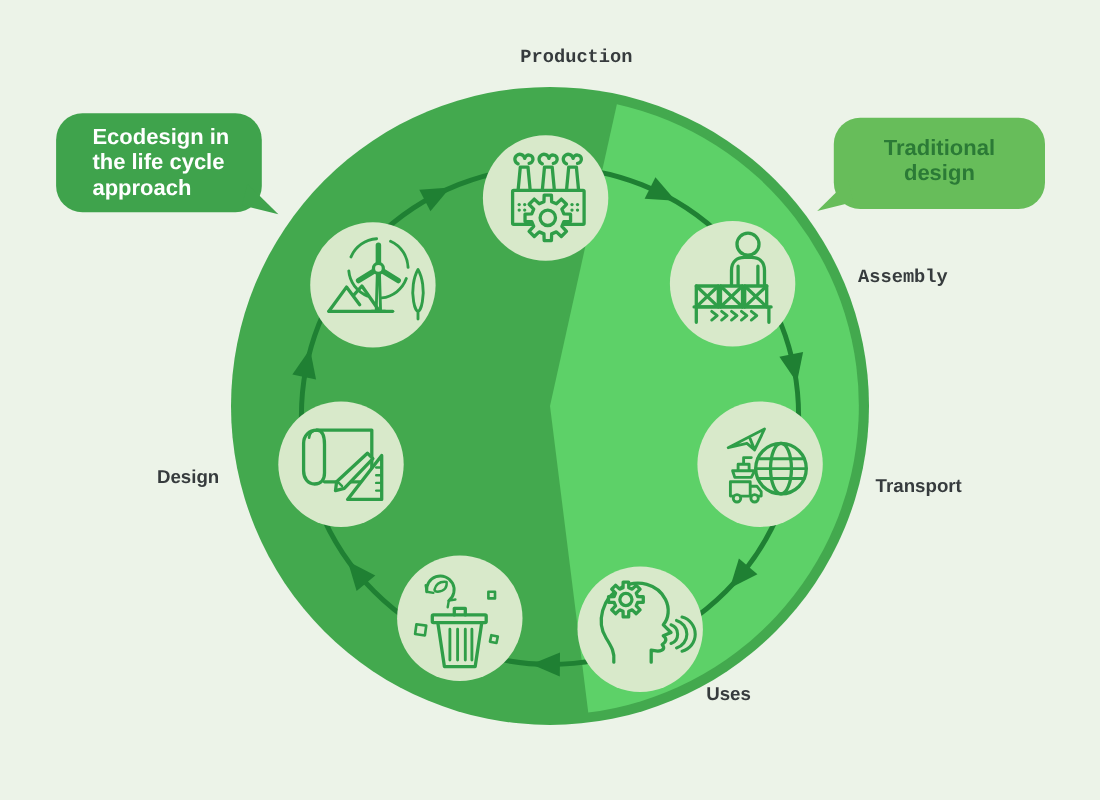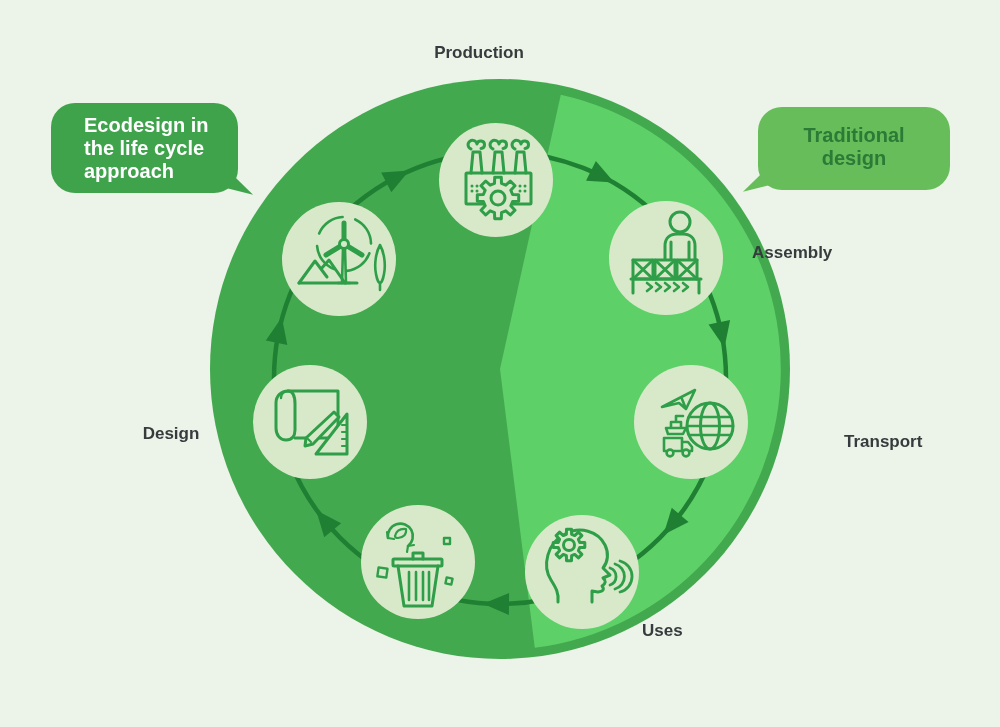--- a/index.html
+++ b/index.html
@@ -5,23 +5,23 @@
   html,body{margin:0;padding:0;background:#ecf3e8;}
   .canvas{position:relative;width:1000px;height:727px;background:#ecf3e8;overflow:hidden;
           font-family:"Liberation Sans",sans-serif;}
   .canvas svg{position:absolute;left:0;top:0;z-index:1;}
 
   .icon{fill:none;stroke:#2f9e48;stroke-width:3;stroke-linecap:round;stroke-linejoin:round;}
   .dot{fill:#2f9e48;stroke:none;}
 
   .stage-label{position:absolute;z-index:2;font-weight:700;font-size:17px;line-height:20px;
                color:#363b3d;white-space:pre-line;}
-  .lbl-production{left:479px;top:43px;transform:translateX(-50%);}
-  .lbl-assembly{left:752px;top:243px;}
-  .lbl-transport{left:796px;top:432px;margin-left:48px;}
+  .lbl-production{left:524px;top:43px;transform:translateX(-50%);font-family:Liberation Mono, monospace;}
+  .lbl-assembly{left:780px;top:243px;font-family:Liberation Mono, monospace;}
+  .lbl-transport{left:796px;top:432px;}
   .lbl-uses{left:642px;top:621px;}
   .lbl-sorting{left:277px;top:602px;transform:translateX(-50%);text-align:center;}
   .lbl-design{left:171px;top:424px;transform:translateX(-50%);}
   .lbl-extraction{left:157px;top:209px;transform:translateX(-50%);text-align:center;}
 
   .bubble{position:absolute;z-index:3;font-weight:700;font-size:20px;line-height:23px;
           border-radius:24px;white-space:pre-line;box-sizing:border-box;}
   .bubble-eco{left:51px;top:103px;width:187px;height:90px;background:#3fa34c;color:#ffffff;
               padding:11px 0 0 33px;}
   .bubble-eco::after{content:"";position:absolute;right:-18px;bottom:2px;width:0;height:0;

